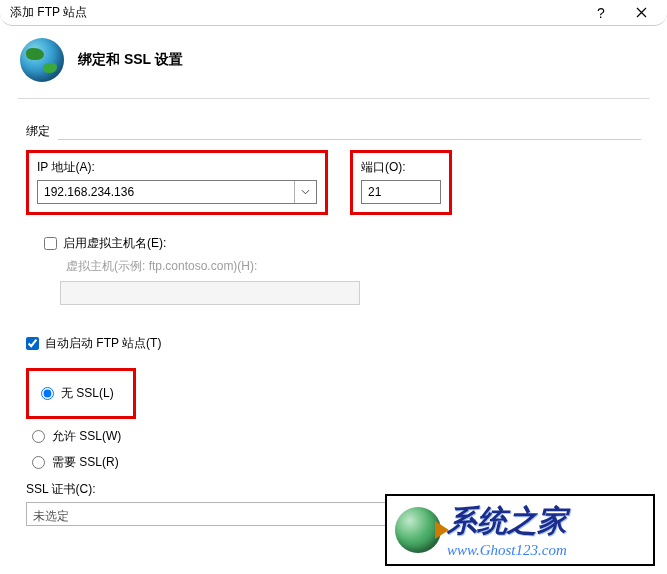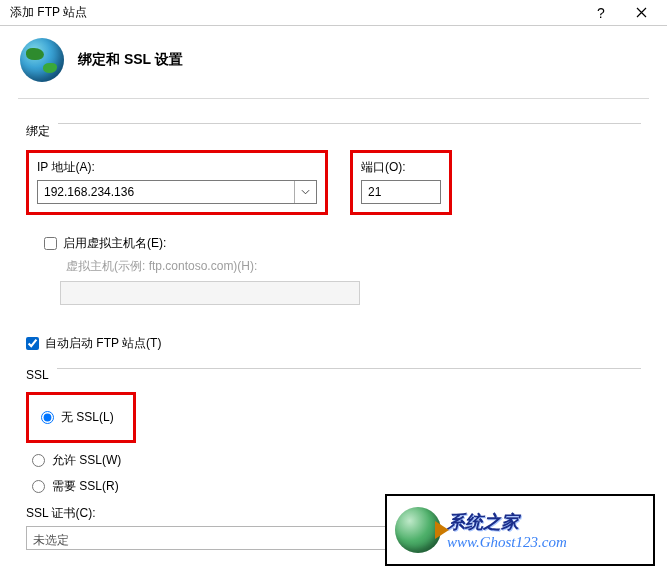--- a/index.html
+++ b/index.html
@@ -12,20 +12,21 @@
     position: relative;
     color: #000;
   }
   .titlebar {
     height: 26px;
     border-bottom: 1px solid #ccc;
     display: flex;
     align-items: center;
     padding: 0 6px 0 10px;
     font-size: 12px;
+    border-radius: 13px;
   }
   .titlebar .title { flex: 1; }
   .titlebar .win-controls { display: flex; gap: 0; }
   .win-btn {
     width: 40px; height: 24px;
     display: flex; align-items: center; justify-content: center;
     font-size: 14px;
   }
   .header {
     display: flex;
@@ -52,21 +53,21 @@
     content:"";
     position:absolute;
     width:14px; height:10px;
     background:#3aa83a;
     bottom:9px; right:7px;
     border-radius:50% 40% 60% 50%;
   }
   .header-title { font-size: 14px; font-weight: 600; }
   .sep { height:1px; background:#d9d9d9; margin: 4px 18px 0 18px; }
   .content { padding: 24px 26px 8px 26px; }
-  .group-head { display:flex; align-items:flex-start; gap:8px; margin-bottom:10px; }
+  .group-head { display:flex; align-items:flex-end; gap:8px; margin-bottom:10px; }
   .group-head .line { flex:1; height:1px; background:#cfcfcf; }
 
   .row-ip-port { display:flex; gap:22px; align-items:flex-start; }
   .ip-block { width: 280px; }
   .port-block { width: 80px; }
   .field-label { display:block; margin-bottom:4px; }
   .combo, .textbox {
     border:1px solid #7a7a7a;
     height:24px;
     width:100%;
@@ -158,21 +159,21 @@
   .wm-globe::after {
     content:"";
     position:absolute; right:-8px; top:14px;
     border-left:14px solid #cc7a00;
     border-top:9px solid transparent;
     border-bottom:9px solid transparent;
   }
   .wm-text { display:flex; flex-direction:column; }
   .wm-text .t1 {
     font-family: "KaiTi","STKaiti",serif;
-    font-size:18px; font-weight:700;
+    font-size:30px; font-weight:700;
     color:#1a2d8a;
     font-style:italic;
     text-shadow:1px 1px 0 #aac6ff;
   }
   .wm-text .t2 {
     font-family: Georgia, serif;
     font-size:15px; font-style:italic; color:#3b82f6;
   }
 </style>
 </head>
@@ -232,24 +233,20 @@
     <span>启用虚拟主机名(E):</span>
   </div>
   <div class="disabled-label">虚拟主机(示例: ftp.contoso.com)(H):</div>
   <div class="host-input"></div>
 
   <div class="autostart">
     <input type="checkbox" checked="" style="">
     <span>自动启动 FTP 站点(T)</span>
   </div>
 
-  <div class="group-head">
-    <span>SSL</span>
-    <div class="line"></div>
-  </div>
 
   <div class="ssl-opts">
     <div class="hl-nossl">
       <label>
         <input type="radio" name="ssl" checked="" style="">
         <span>无 SSL(L)</span>
       </label>
     </div>
     <label>
       <input type="radio" name="ssl" style="">

